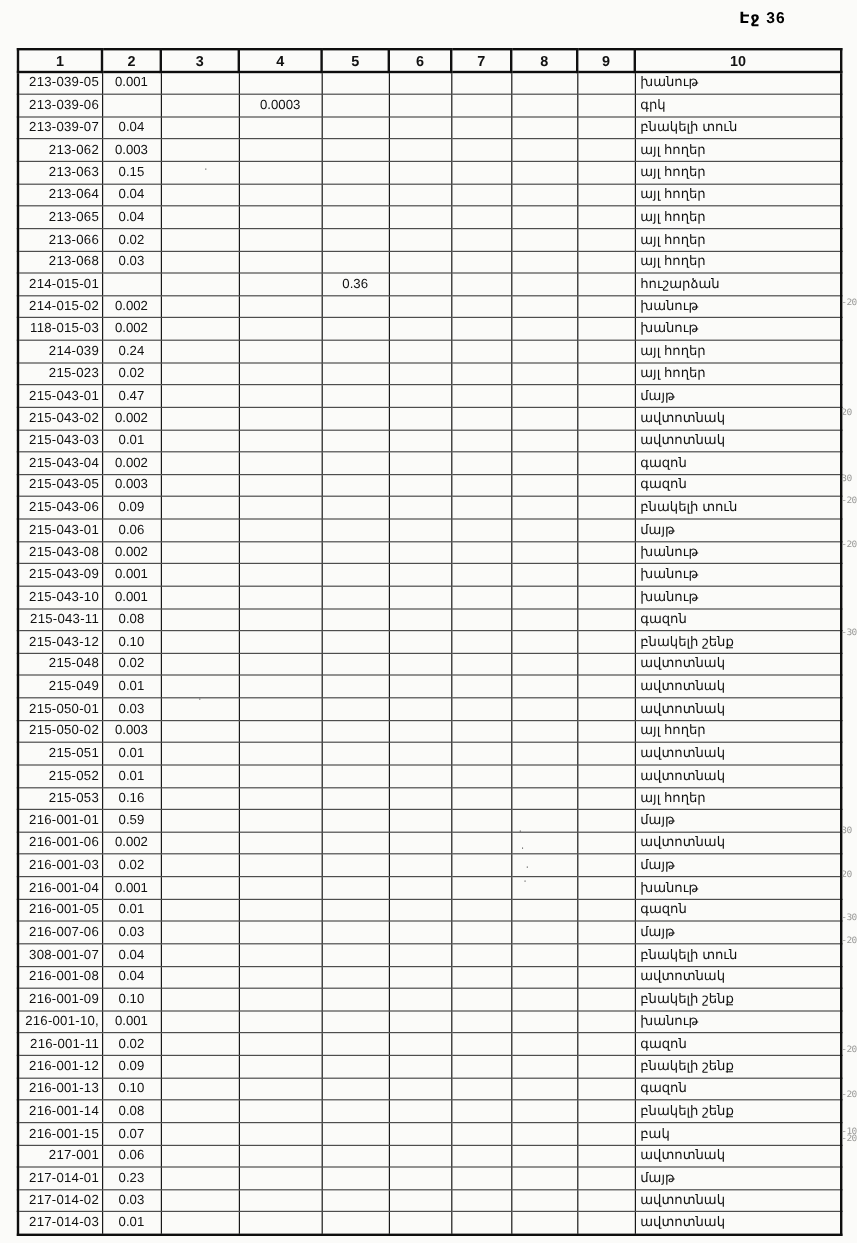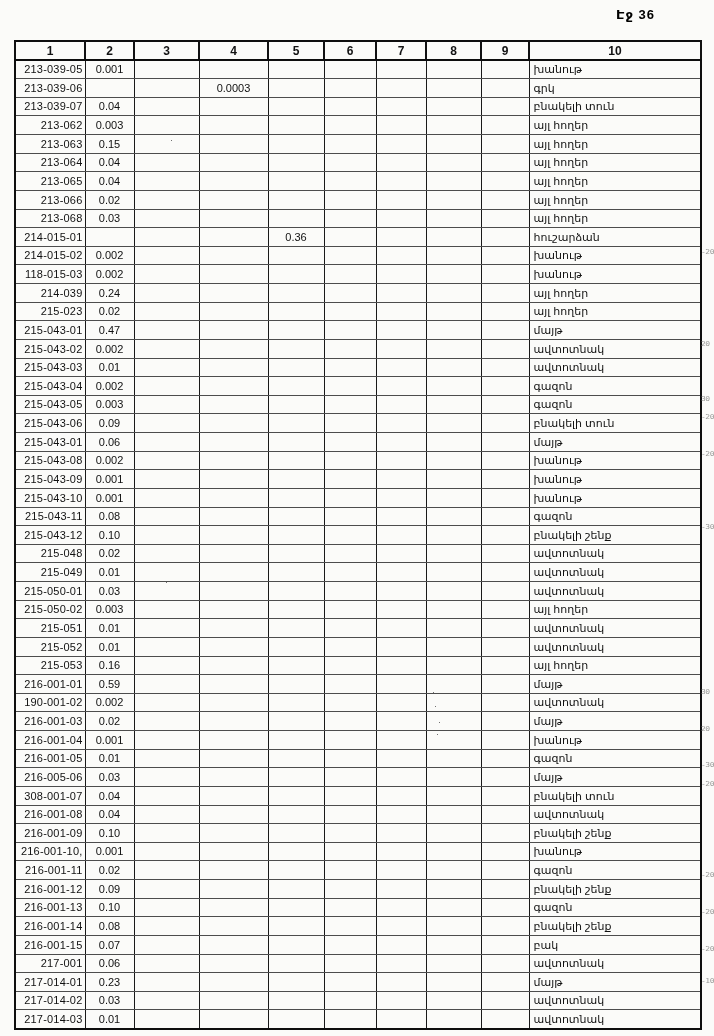--- a/index.html
+++ b/index.html
@@ -515,21 +515,21 @@
           <td class="c3"></td>
           <td class="c4"></td>
           <td class="c5"></td>
           <td class="c6"></td>
           <td class="c7"></td>
           <td class="c8"></td>
           <td class="c9"></td>
           <td class="c10">մայթ</td>
         </tr>
         <tr>
-          <td class="c1">190-001-02</td>
+          <td class="c1">216-001-06</td>
           <td class="c2">0.002</td>
           <td class="c3"></td>
           <td class="c4"></td>
           <td class="c5"></td>
           <td class="c6"></td>
           <td class="c7"></td>
           <td class="c8"></td>
           <td class="c9"></td>
           <td class="c10">ավտոտնակ</td>
         </tr>
@@ -563,21 +563,21 @@
           <td class="c3"></td>
           <td class="c4"></td>
           <td class="c5"></td>
           <td class="c6"></td>
           <td class="c7"></td>
           <td class="c8"></td>
           <td class="c9"></td>
           <td class="c10">գազոն</td>
         </tr>
         <tr>
-          <td class="c1">216-005-06</td>
+          <td class="c1">216-007-06</td>
           <td class="c2">0.03</td>
           <td class="c3"></td>
           <td class="c4"></td>
           <td class="c5"></td>
           <td class="c6"></td>
           <td class="c7"></td>
           <td class="c8"></td>
           <td class="c9"></td>
           <td class="c10">մայթ</td>
         </tr>
@@ -748,21 +748,21 @@
     <span class="mark" style="top: 412.255px;">-20</span>
     <span class="mark" style="top: 448.896px;">-20</span>
     <span class="mark" style="top: 522.179px;">-30</span>
     <span class="mark" style="top: 687.066px;">30</span>
     <span class="mark" style="top: 723.708px;">20</span>
     <span class="mark" style="top: 760.349px;">-30</span>
     <span class="mark" style="top: 778.67px;">-20</span>
     <span class="mark" style="top: 870.274px;">-20</span>
     <span class="mark" style="top: 906.915px;">-20</span>
     <span class="mark" style="top: 943.557px;">-20</span>
-    <span class="mark" style="top: 976px;">-10</span>
+    <span class="mark" style="top: 938px;">-10</span>
   </div>
 <div>
     <span class="speck" style="left: 170px; top: 136px;">·</span>
     <span class="speck" style="left: 165px; top: 578px;">·</span>
     <span class="speck" style="left: 432px; top: 688px;">·</span>
     <span class="speck" style="left: 434px; top: 702px;">·</span>
     <span class="speck" style="left: 438px; top: 718px;">·</span>
     <span class="speck" style="left: 436px; top: 730px;">·</span>
   </div>
 

